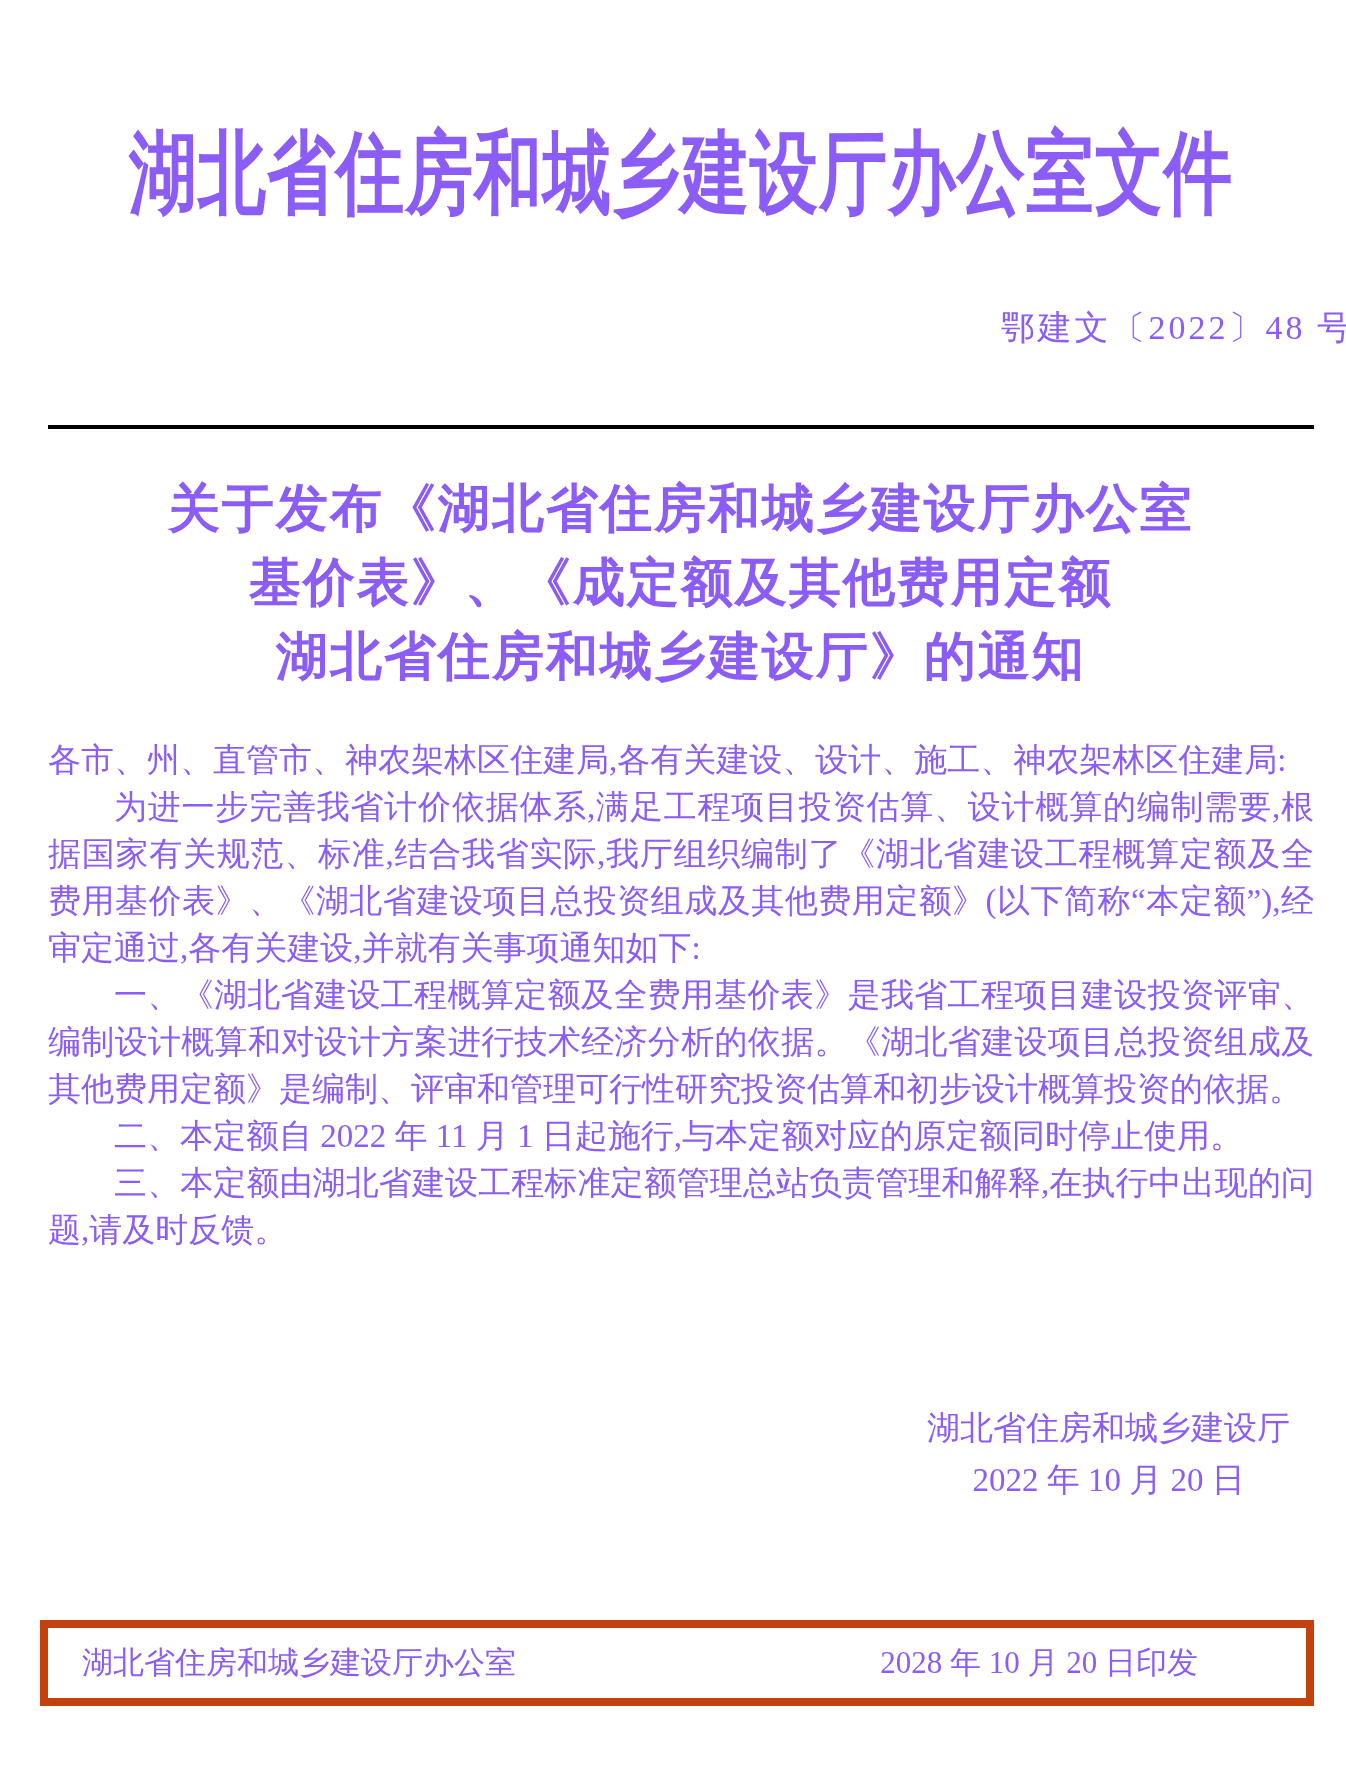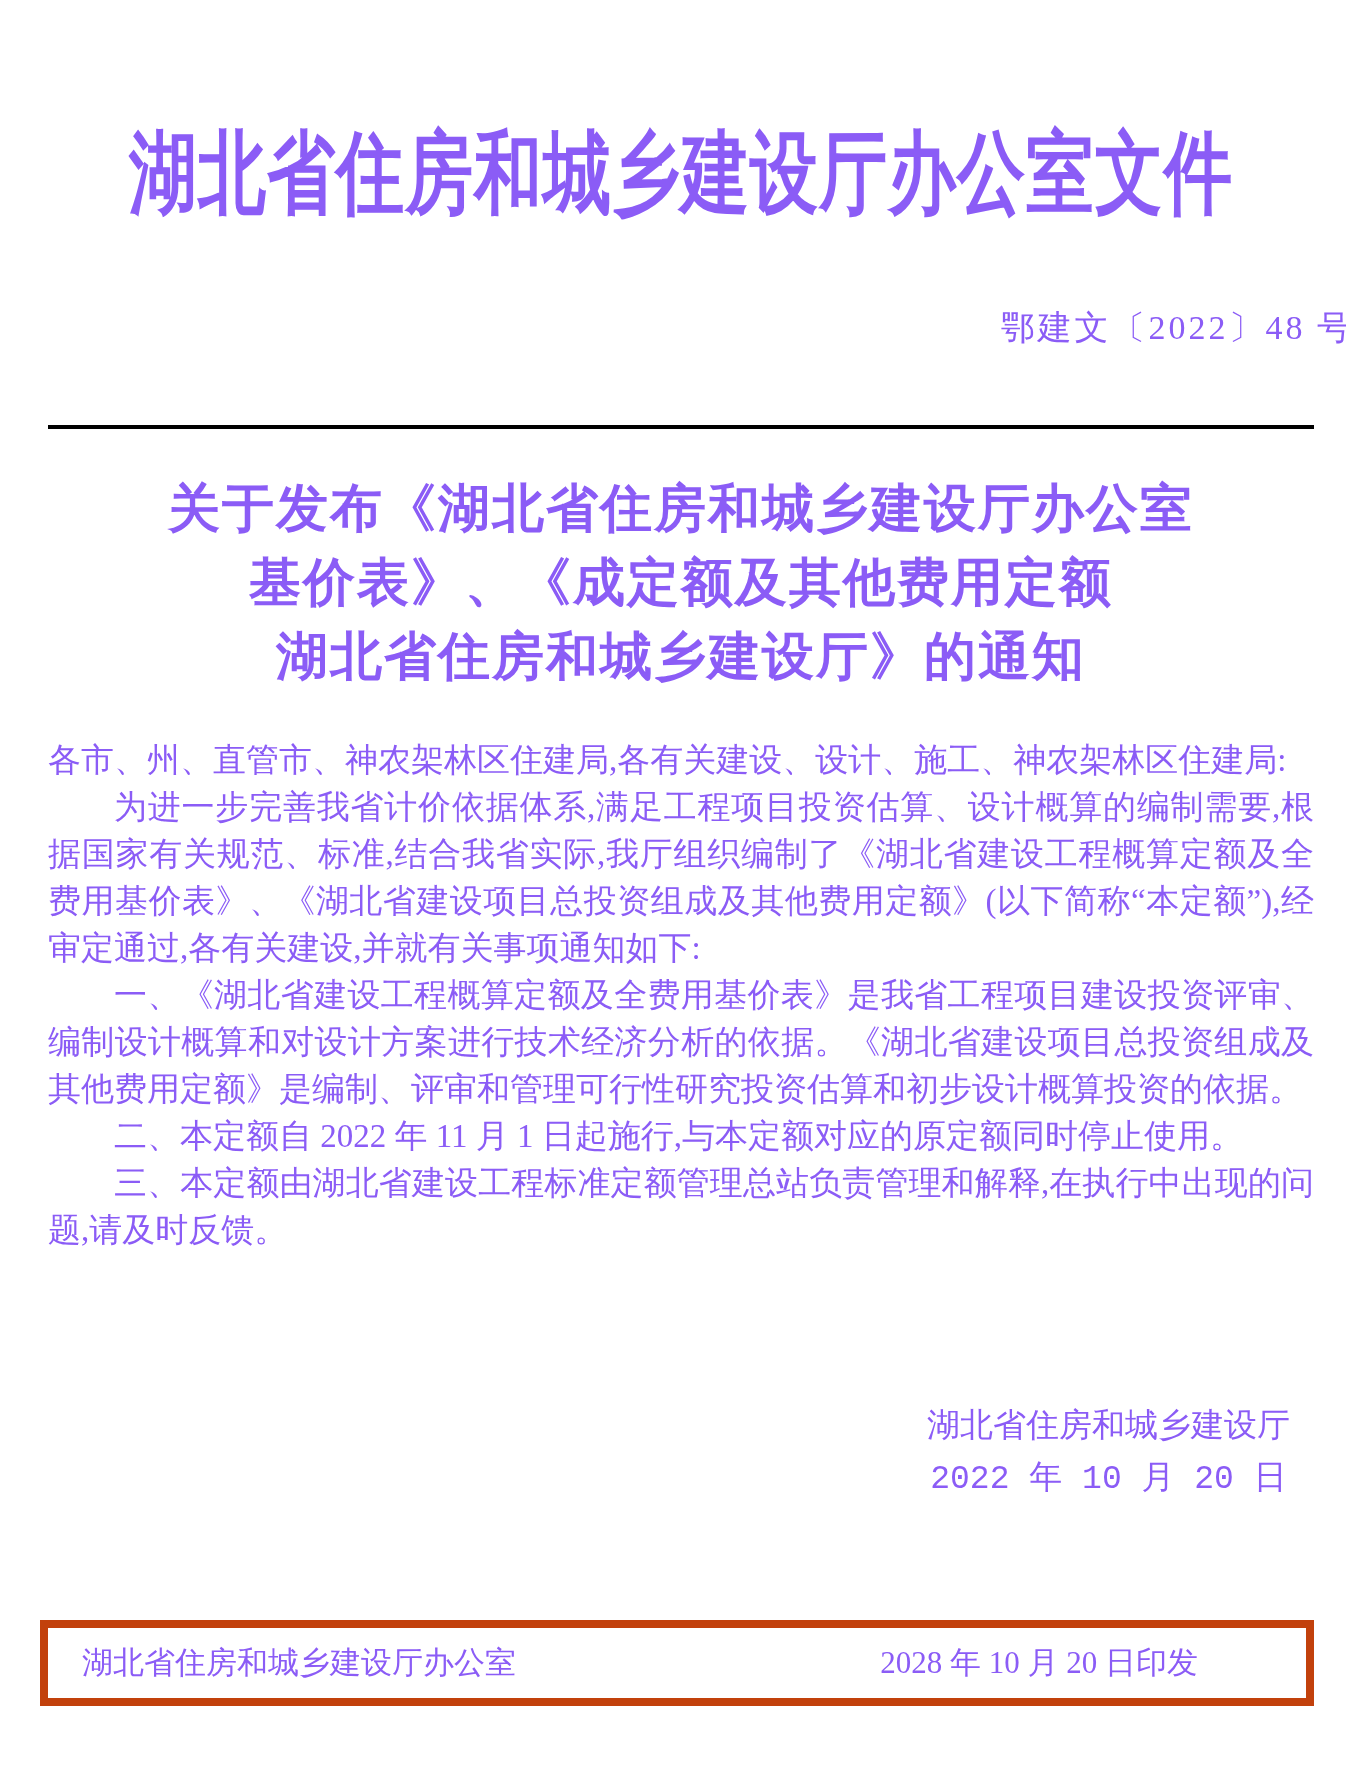--- a/index.html
+++ b/index.html
@@ -63,21 +63,20 @@
   }
   .body-text p.salutation {
     text-indent: 0;
   }
   .signature {
     margin-top: 148px;
     margin-right: 64px;
     text-align: right;
     font-size: 33px;
     line-height: 52px;
-    font-family: Liberation Mono, monospace;
   }
   .signature-inner {
     display: inline-block;
     text-align: center;
   }
   .footer-box {
     position: absolute;
     left: 40px;
     right: 40px;
     top: 1620px;

